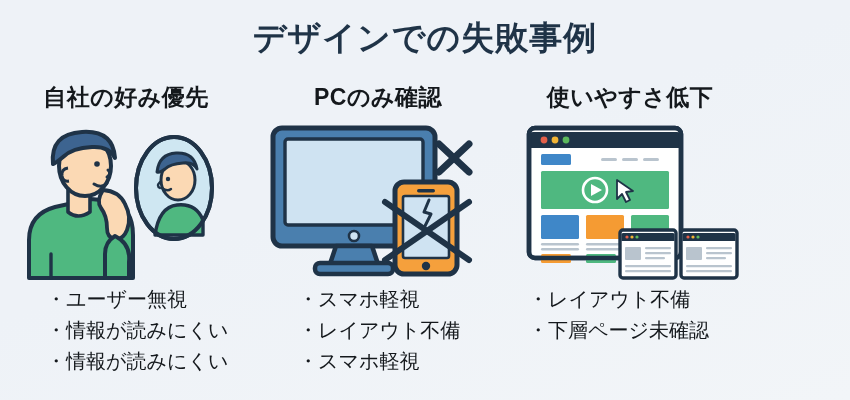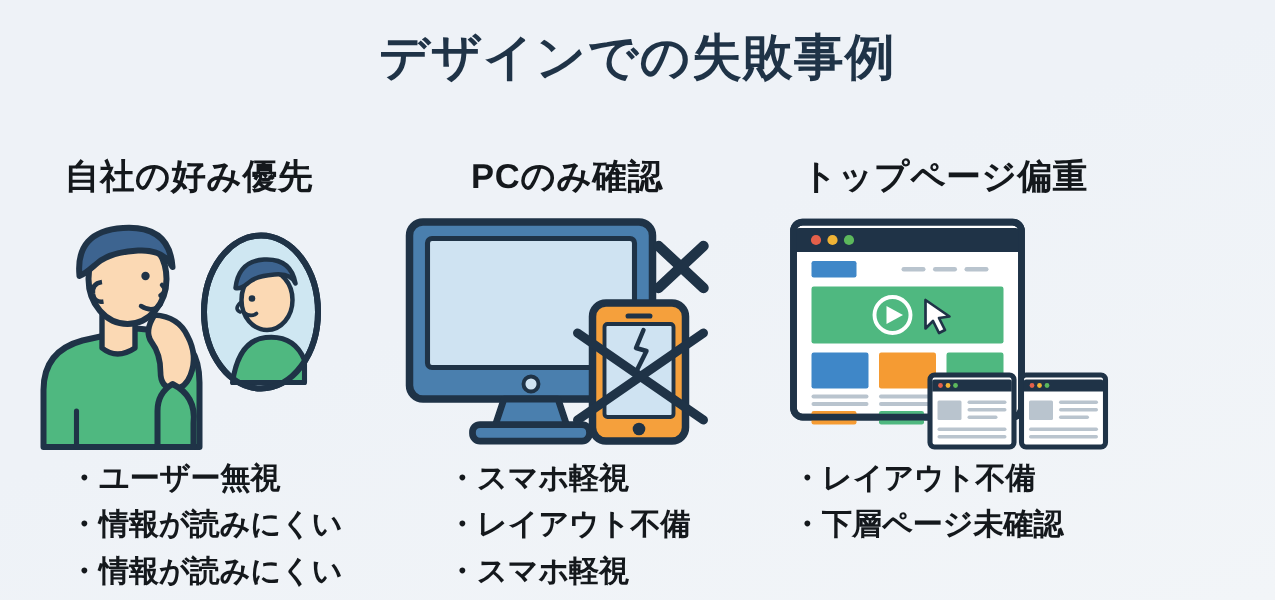--- a/index.html
+++ b/index.html
@@ -31,21 +31,21 @@
     font-size: 33px;
     font-weight: bold;
     color: #1f3347;
     letter-spacing: 1px;
     line-height: 40px;
   }
 
   
   .columns {
     position: absolute;
-    top: 100px;
+    top: 80px;
     left: 0;
     width: 756px;
     height: 300px;
     display: flex;
     flex-direction: row;
   }
   .col {
     width: 283.33px;
     position: relative;
     display: flex;
@@ -72,21 +72,21 @@
     display: flex;
     flex-direction: column;
     align-items: flex-start;
     padding-left: 46px;
     box-sizing: border-box;
   }
   .col-2 .bullets { padding-left: 46px; justify-content: space-between; }
   .col-3 .bullets { padding-left: 24px; }
   .bullet {
     font-size: 20px;
-    font-weight: bold;
+    font-weight: normal;
     color: #14181c;
     line-height: 31px;
     white-space: nowrap;
   }
 
   
   .art svg { display: block; }
 </style>
 </head>
 <body>
@@ -184,21 +184,21 @@
       </div>
 
       <div class="bullets">
         <div class="bullet">・スマホ軽視</div>
         <div class="bullet">・レイアウト不備</div>
         <div class="bullet">・スマホ軽視</div>
       </div>
     </div>
 
     <div class="col col-3">
-      <div class="col-heading">トップページ偏重</div>
+      <div class="col-heading">使いやすさ低下</div>
 
       <div class="art">
         <svg viewBox="0 0 230 160" width="230" height="160" xmlns="http://www.w3.org/2000/svg">
 
           <g>
             <rect x="14" y="8" width="152" height="130" rx="6" fill="#ffffff" stroke="#1f3347" stroke-width="4.5"></rect>
             <path d="M18 12 h144 a3 3 0 0 1 3 3 v13 h-150 v-13 a3 3 0 0 1 3 -3 z" fill="#1f3347"></path>
             <circle cx="29" cy="20" r="3.4" fill="#e4604a"></circle>
             <circle cx="40" cy="20" r="3.4" fill="#f0b335"></circle>
             <circle cx="51" cy="20" r="3.4" fill="#5cb85c"></circle>

